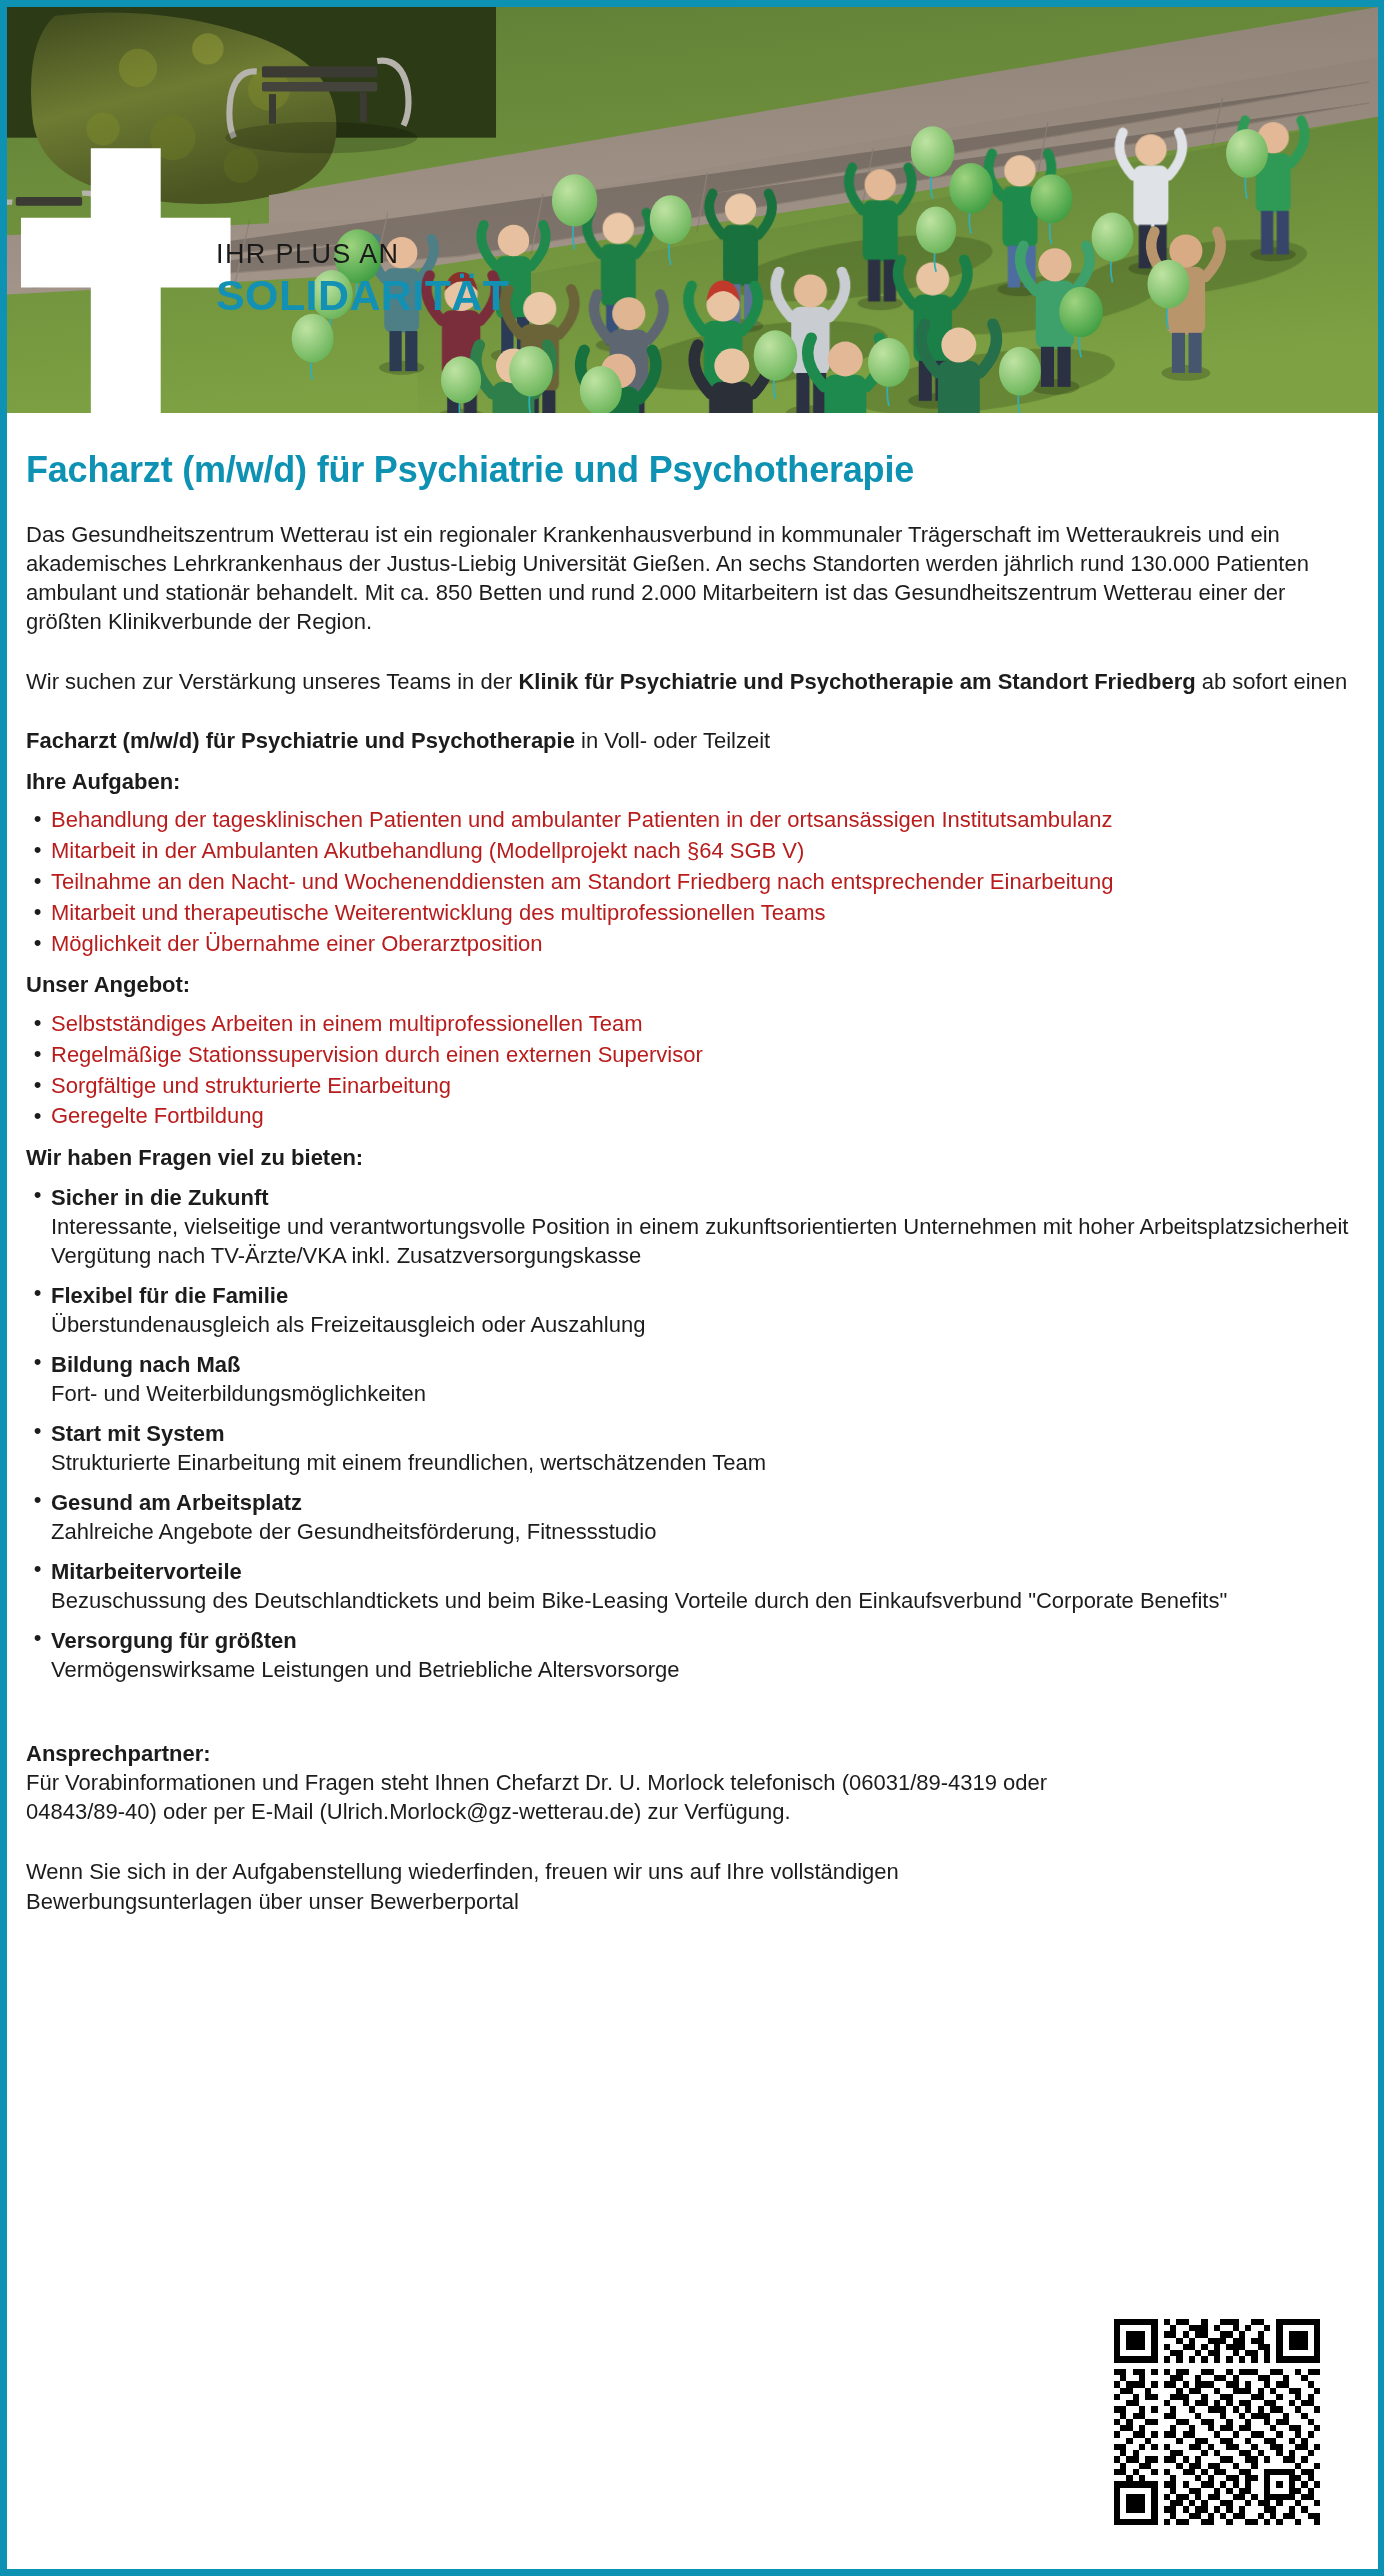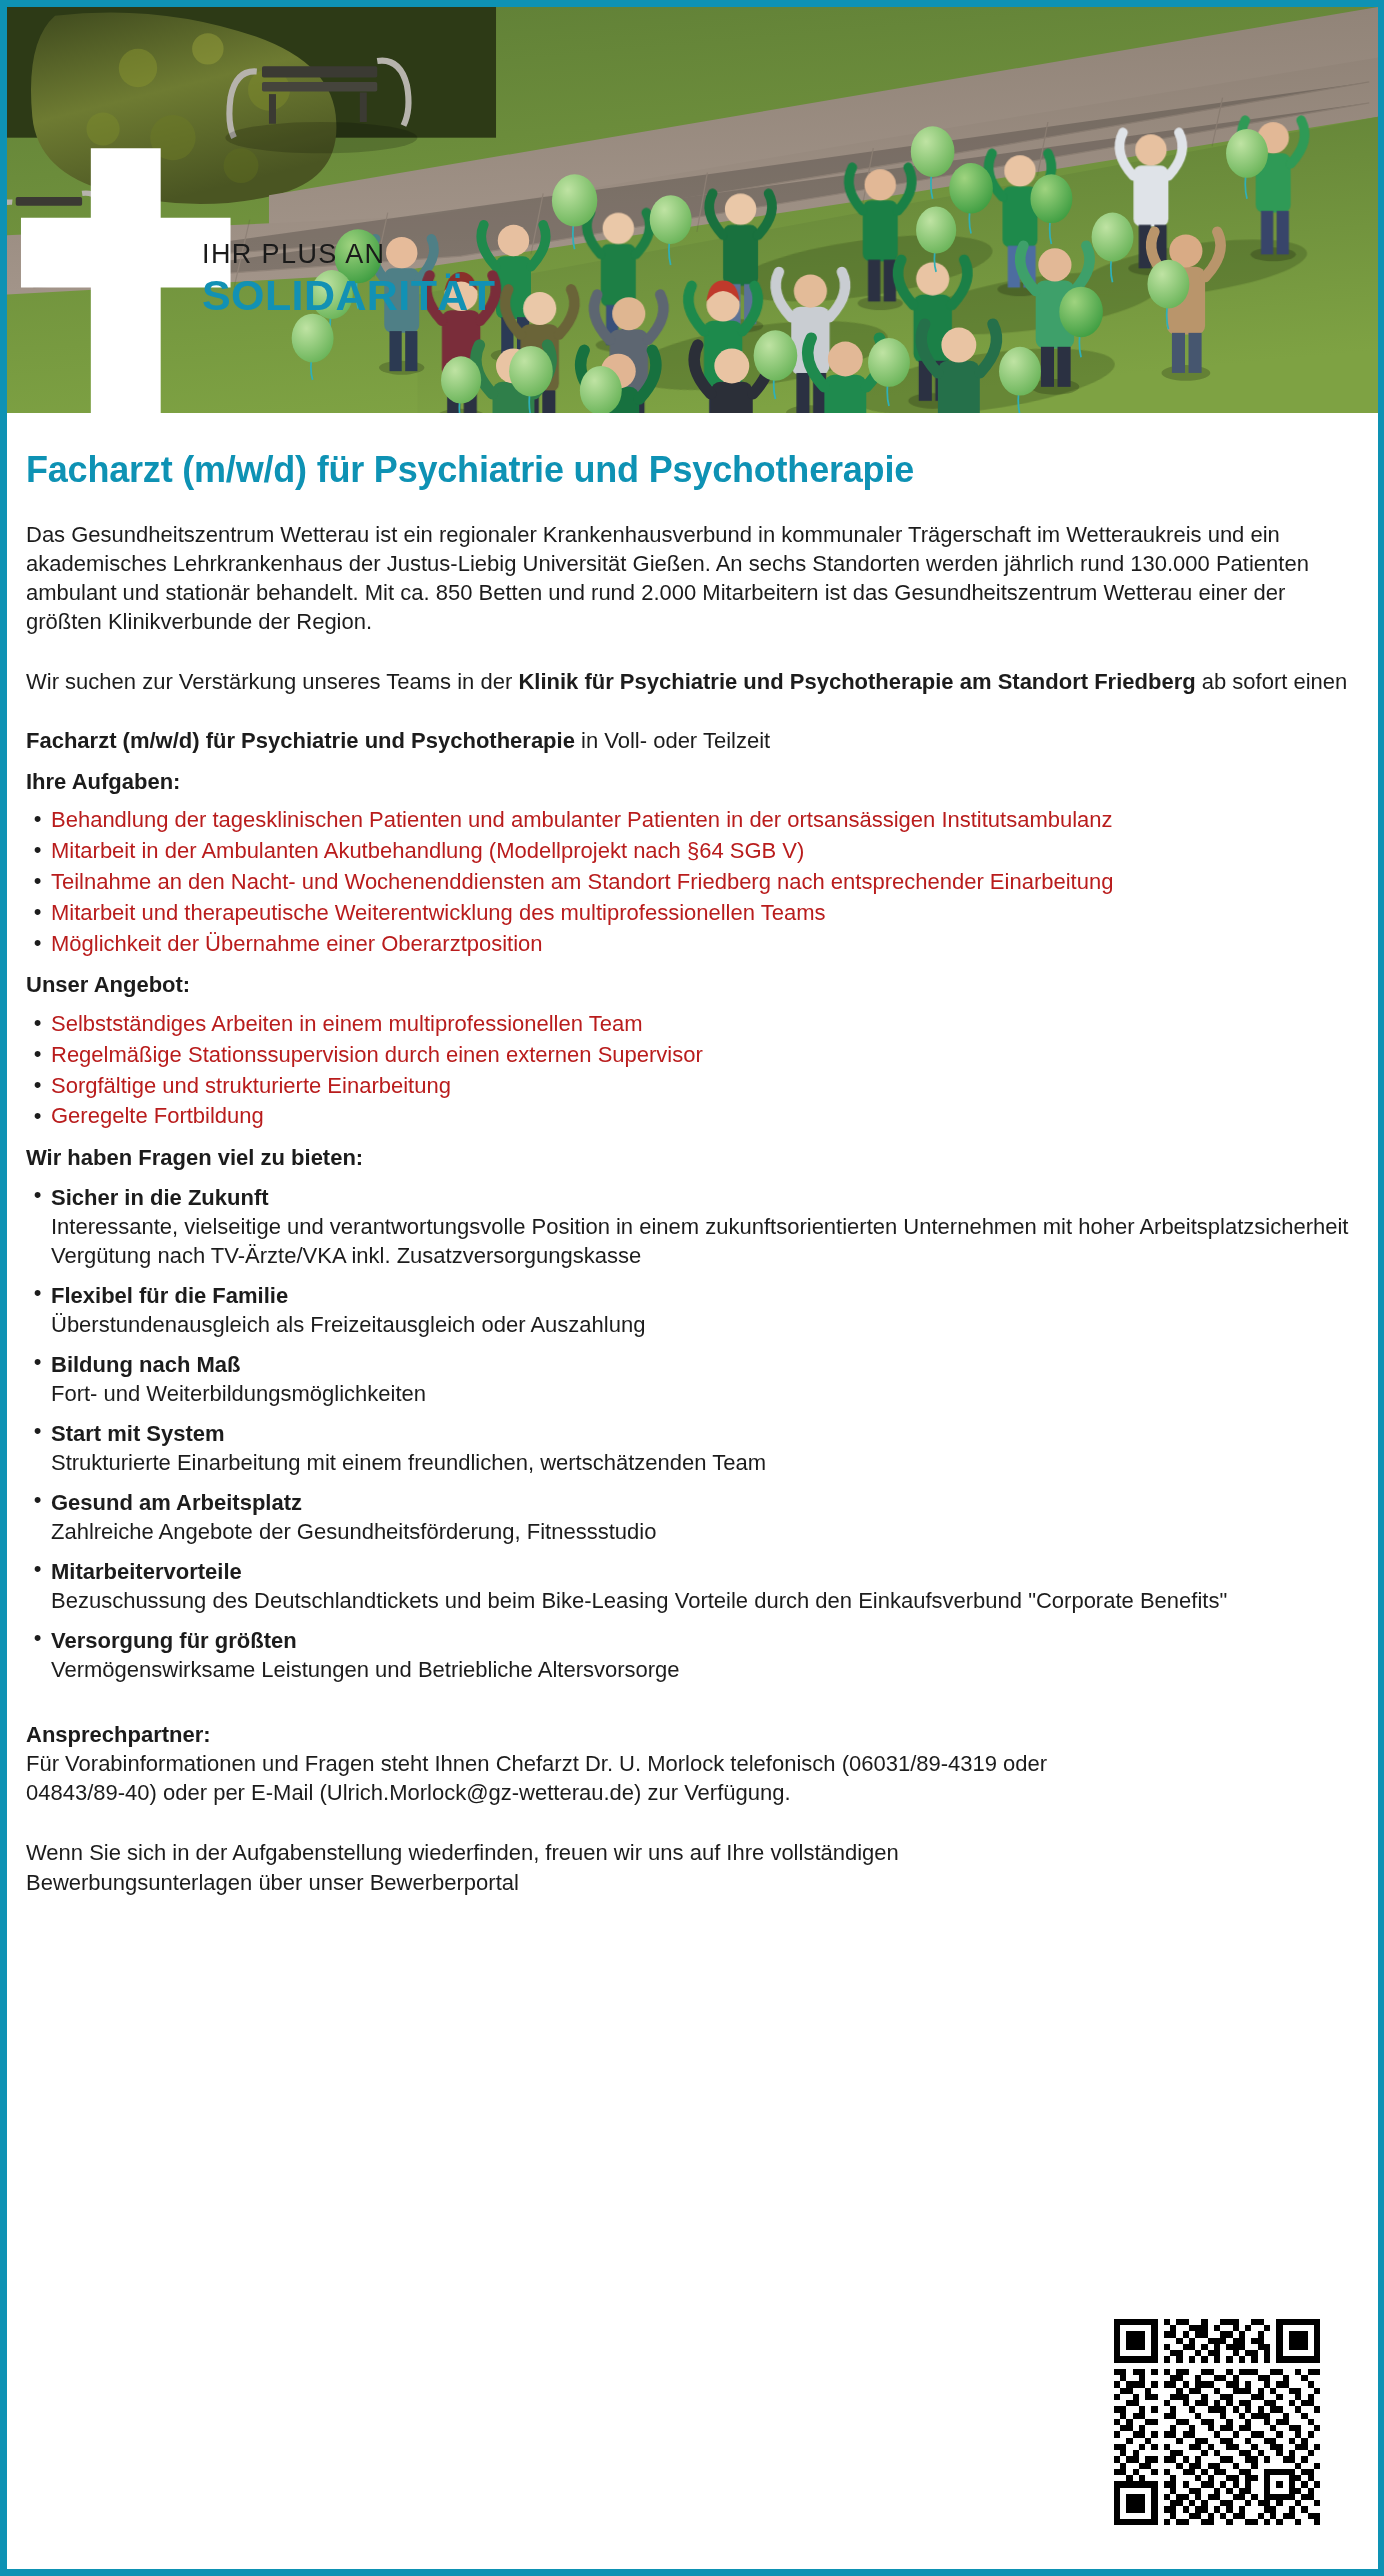--- a/index.html
+++ b/index.html
@@ -23,21 +23,21 @@
     position: relative;
     width: 100%;
     height: 406px;
     overflow: hidden;
     background: #6d6256;
   }
   .hero svg { display: block; width: 100%; height: 100%; }
 
   .hero-caption {
     position: absolute;
-    left: 195px;
+    left: 209px;
     top: 234px;
     z-index: 30;
     line-height: 1;
   }
   .hero-kicker {
     font-size: 27px;
     letter-spacing: 1.4px;
     color: #1a1a1a;
     font-weight: 400;
     font-family: "Liberation Sans", sans-serif;
@@ -131,21 +131,21 @@
     line-height: 1.33;
     color: #1c1c1c;
   }
   .benefit-desc {
     font-size: 22px;
     font-weight: 400;
     line-height: 1.33;
     color: #1c1c1c;
   }
 
-  .contact-block { margin-top: 35px; }
+  .contact-block { margin-top: 54px; }
   .contact-label {
     font-size: 22px;
     font-weight: 700;
     color: #1c1c1c;
     line-height: 1.33;
   }
   .contact-text {
     font-size: 22px;
     line-height: 1.33;
     color: #1c1c1c;

